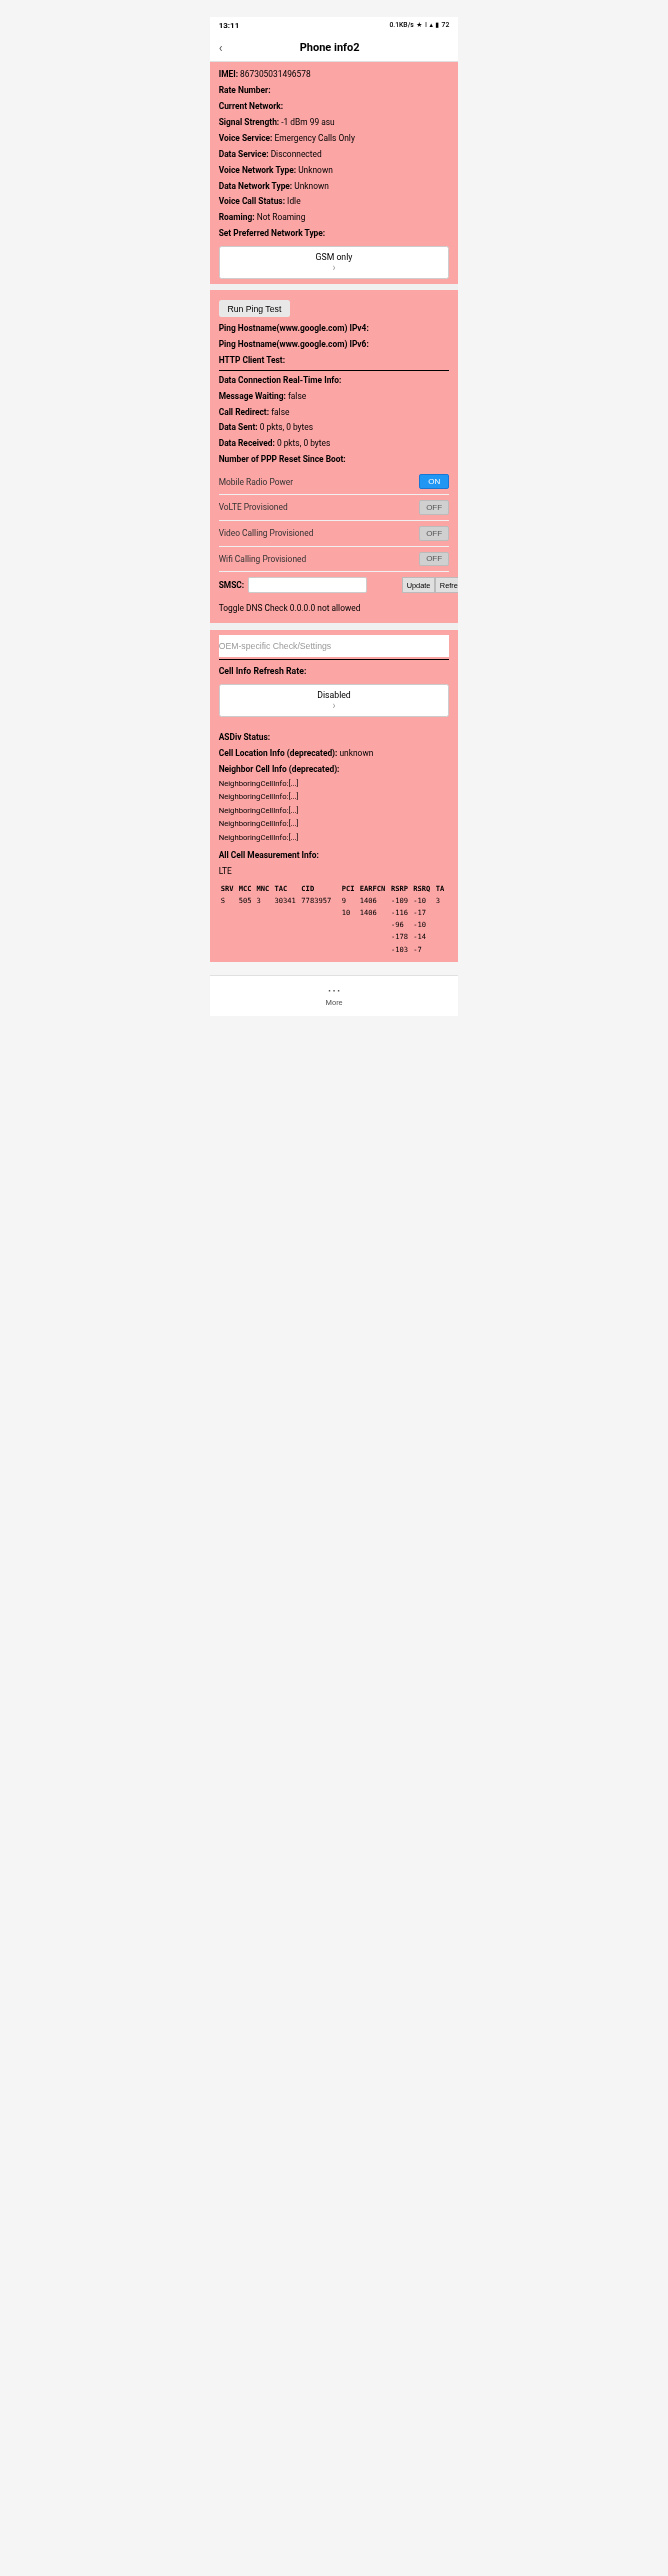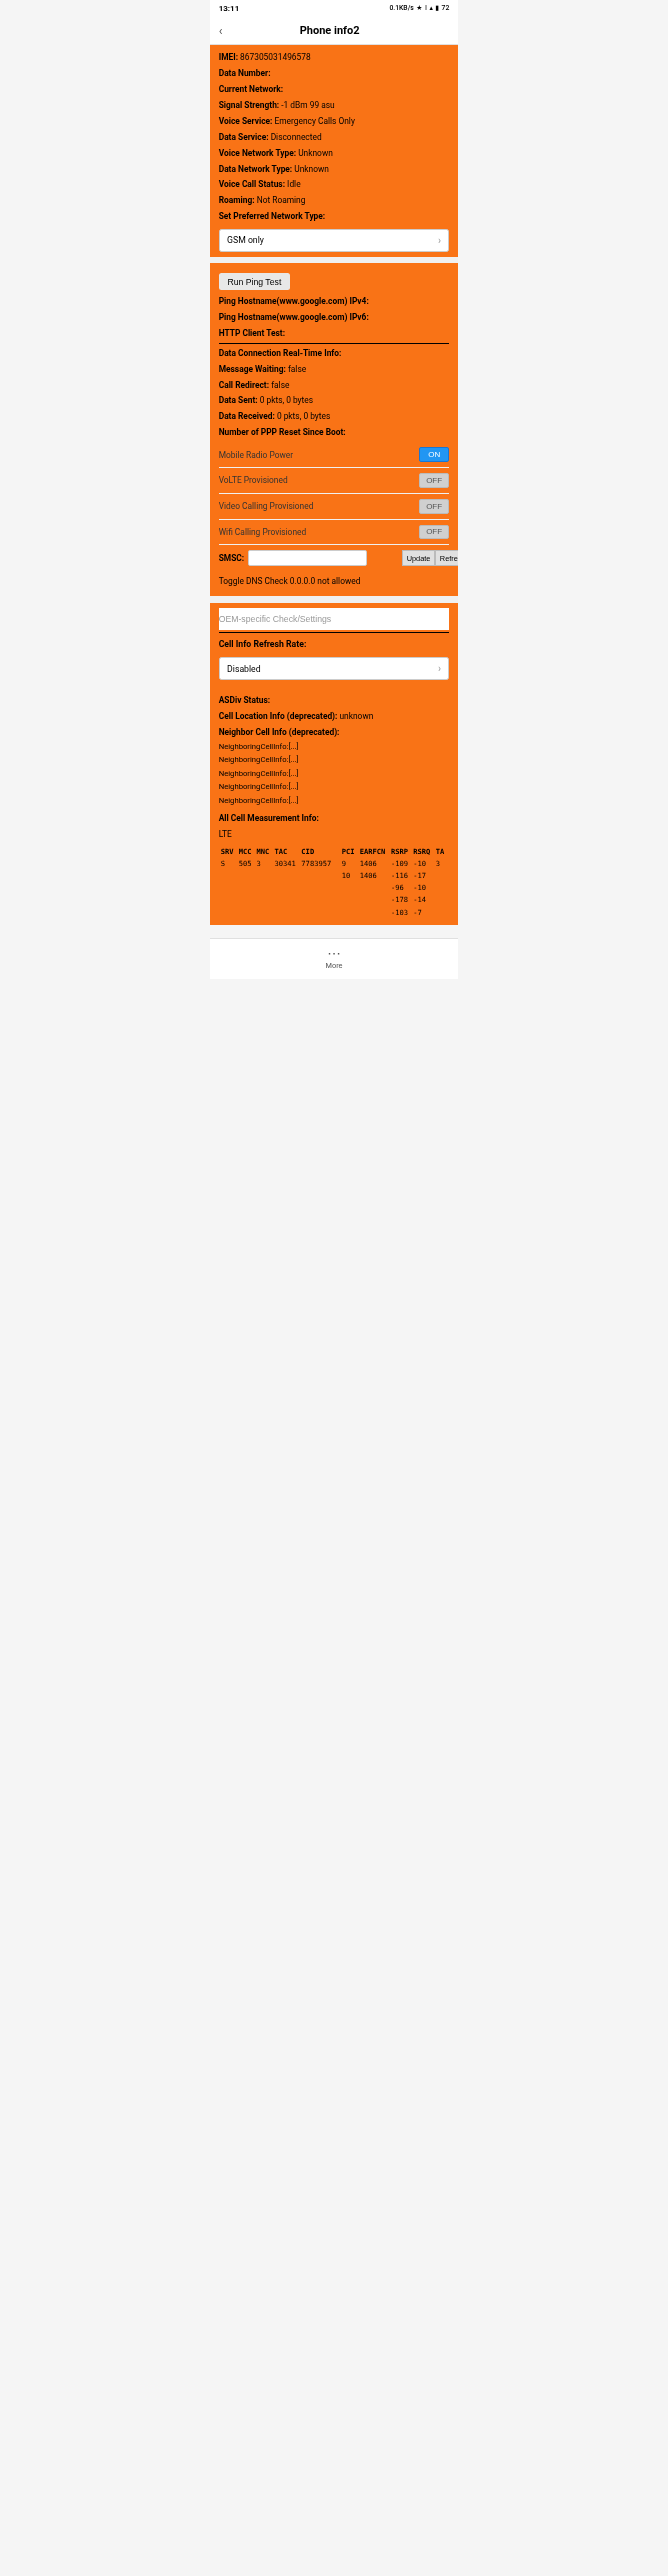--- a/index.html
+++ b/index.html
@@ -13,20 +13,21 @@
       margin: 0 auto;
     }
     .status-bar {
       display: flex;
       justify-content: space-between;
       align-items: center;
       padding: 3.7px 8.7px;
       background: #fff;
       font-size: 8px;
       font-weight: 500;
+      margin-top: 17px;
     }
     .status-bar .time { font-weight: 700; }
     .status-bar .icons { display: flex; align-items: center; gap: 2.5px; font-size: 6.8px; }
     .header {
       display: flex;
       align-items: center;
       padding: 6.2px 8.7px;
       background: #fff;
       border-bottom: 0.6px solid #e0e0e0;
     }
@@ -38,21 +39,21 @@
     }
     .header .title {
       flex: 1;
       text-align: center;
       font-size: 11px;
       font-weight: 700;
       margin-right: 18.6px;
     }
     .content {
       padding: 6.2px 8.7px;
-      background: #f97316;
+      background: #fca5a5;
     }
     .info-row {
       margin-bottom: 2.5px;
       line-height: 1.6;
       font-size: 8.4px;
     }
     .info-row .label { font-weight: 700; }
     .info-row .value { font-weight: 400; }
     .section-divider {
       height: 6.2px;
@@ -132,20 +133,21 @@
     .dropdown-row {
       display: flex;
       align-items: center;
       justify-content: space-between;
       border: 0.6px solid #ccc;
       border-radius: 2.5px;
       padding: 5px 7.4px;
       margin: 5px 0;
       background: #fff;
       cursor: pointer;
+      flex-direction: column;
     }
     .dropdown-row .chevron { font-size: 10px; color: #999; }
     .oem-btn {
       display: block;
       width: 100%;
       padding: 6.2px 0;
       background: #fff;
       border: none;
       font-size: 8.7px;
       color: #999;
@@ -210,21 +212,21 @@
 </div>
 
 <div class="content">
 
   
   <div class="info-row">
     <span class="label">IMEI:</span>
     <span class="value">867305031496578</span>
   </div>
   <div class="info-row">
-    <span class="label">Data Number:</span>
+    <span class="label">Rate Number:</span>
     <span class="value"></span>
   </div>
   <div class="info-row">
     <span class="label">Current Network:</span>
     <span class="value"></span>
   </div>
   <div class="info-row">
     <span class="label">Signal Strength:</span>
     <span class="value">-1 dBm   99 asu</span>
   </div>

